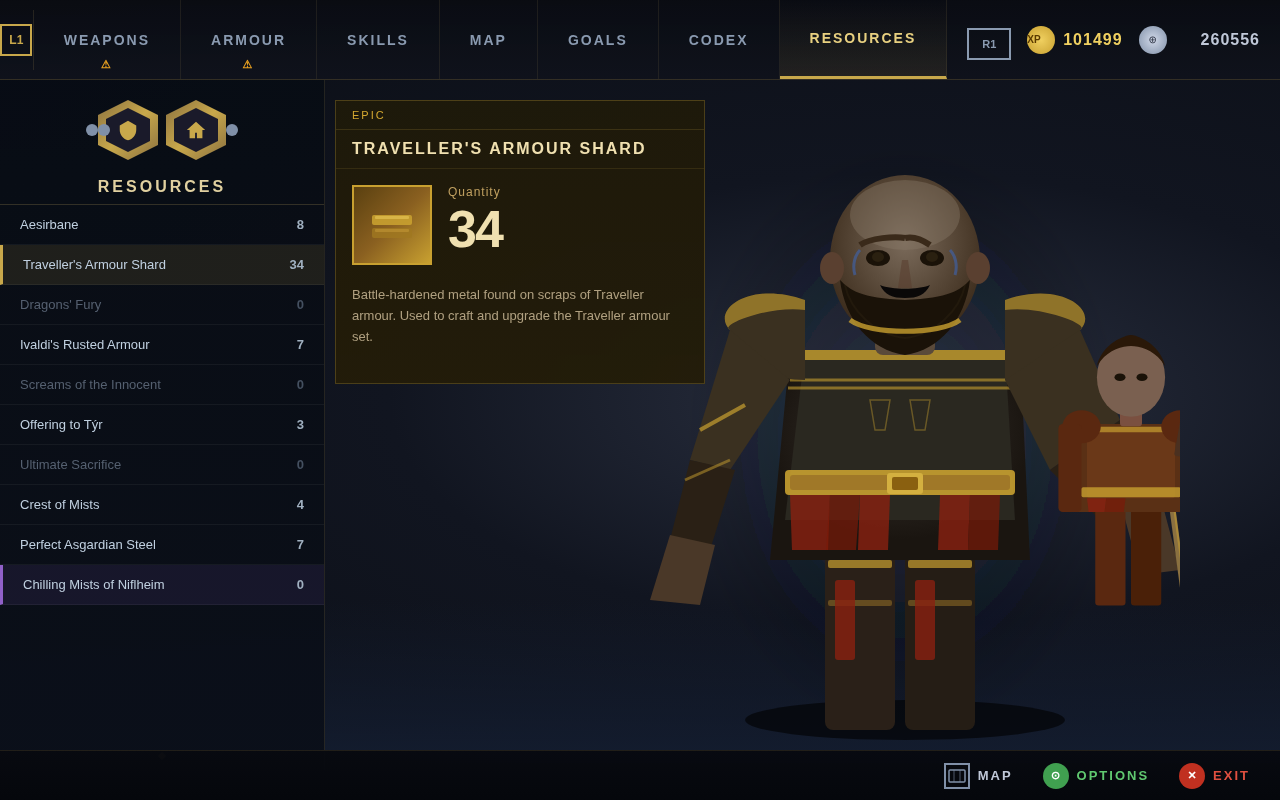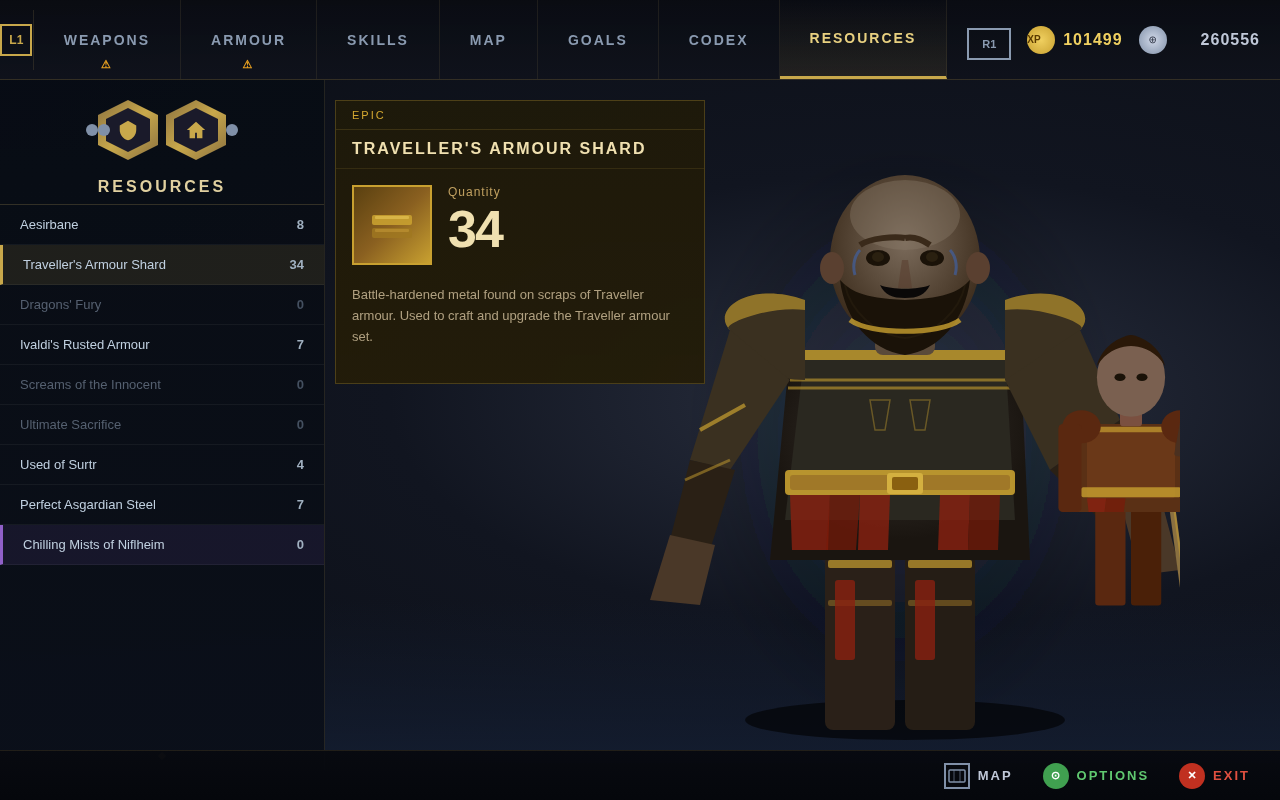--- a/index.html
+++ b/index.html
@@ -734,26 +734,30 @@
       <span class="resource-count">0</span>
     </div>
     <div class="resource-item">
       <span class="resource-name">Ivaldi's Rusted Armour</span>
       <span class="resource-count">7</span>
     </div>
     <div class="resource-item dimmed">
       <span class="resource-name">Screams of the Innocent</span>
       <span class="resource-count">0</span>
     </div>
+    <div class="resource-item">
+      <span class="resource-name">Offering to Týr</span>
+      <span class="resource-count">3</span>
+    </div>
     <div class="resource-item dimmed">
       <span class="resource-name">Ultimate Sacrifice</span>
       <span class="resource-count">0</span>
     </div>
     <div class="resource-item">
-      <span class="resource-name">Used of Surtr</span>
+      <span class="resource-name">Crest of Mists</span>
       <span class="resource-count">4</span>
     </div>
     <div class="resource-item">
       <span class="resource-name">Perfect Asgardian Steel</span>
       <span class="resource-count">7</span>
     </div>
     <div class="resource-item purple-selected">
       <span class="resource-name">Chilling Mists of Niflheim</span>
       <span class="resource-count">0</span>
     </div>

